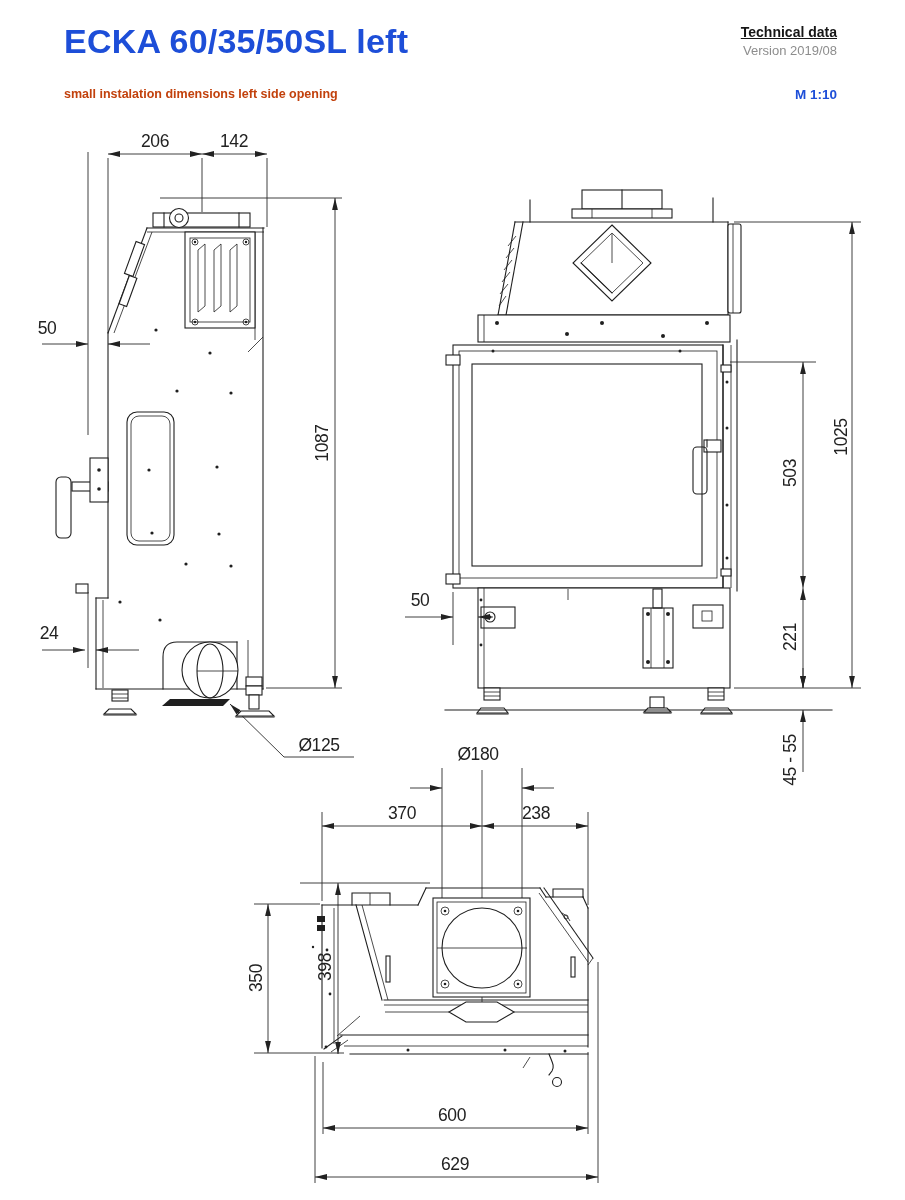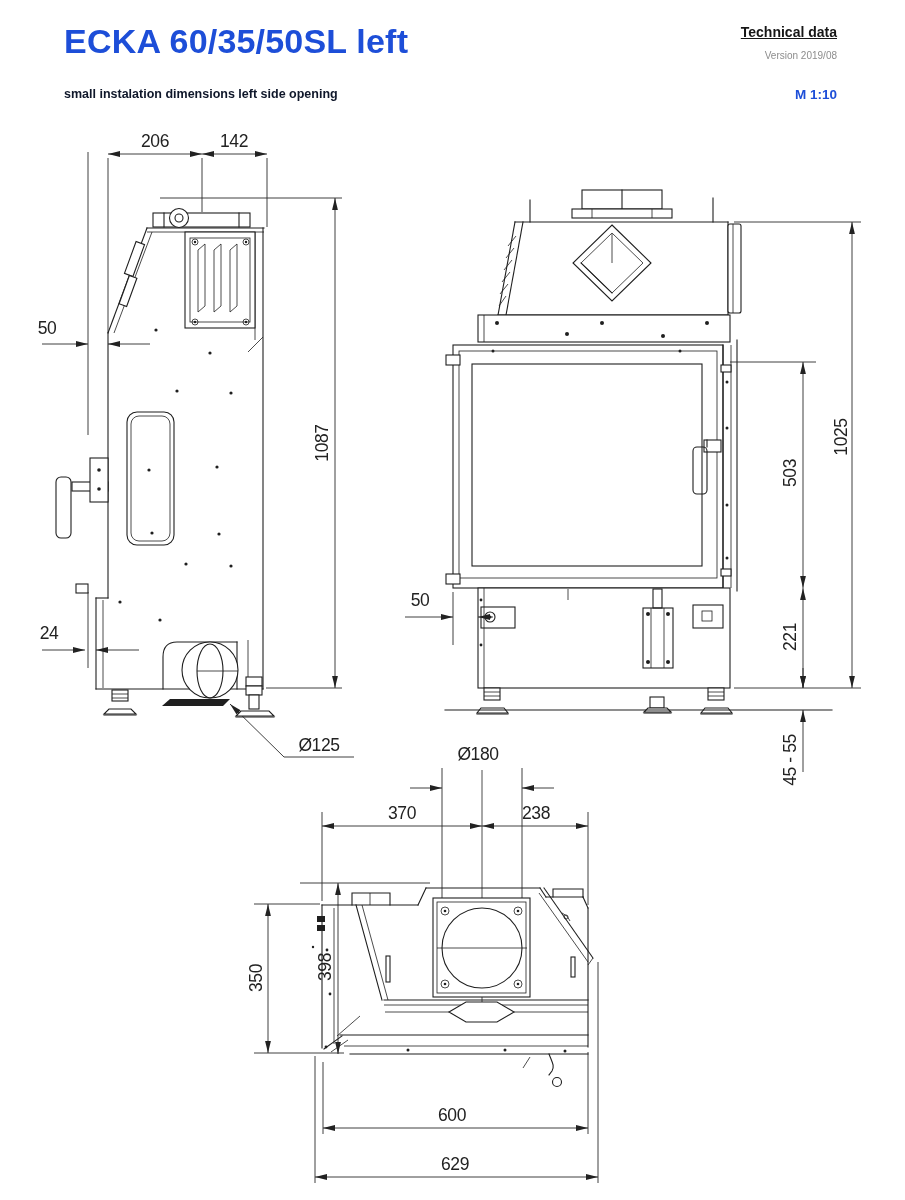--- a/index.html
+++ b/index.html
@@ -1,22 +1,22 @@
 <!DOCTYPE html>
 <html><head>
 <meta charset="utf-8">
 <style>
   html,body{margin:0;padding:0;background:#ffffff;}
   body{width:905px;height:1200px;position:relative;font-family:"Liberation Sans",sans-serif;color:#111;}
   .sheet{position:absolute;inset:0;background:#fff;}
   .hdr-title{position:absolute;left:64px;top:22px;font-size:34px;font-weight:bold;letter-spacing:.2px;color:#1d4ed8;white-space:nowrap;}
   .hdr-right{position:absolute;right:68px;top:24px;text-align:right;}
   .hdr-doc{font-size:14px;font-weight:bold;color:#161616;text-decoration:underline;}
-  .hdr-ver{font-size:10px;color:#8d8d8d;margin-top:10px;}
-  .hdr-sub{position:absolute;left:64px;top:87px;font-size:12.5px;font-weight:bold;color:#0f172a;}
+  .hdr-ver{font-size:13px;color:#8d8d8d;margin-top:3px;}
+  .hdr-sub{position:absolute;left:64px;top:87px;font-size:12.5px;font-weight:bold;color:#c2410c;}
   .hdr-scale{position:absolute;right:68px;top:87px;font-size:13.5px;font-weight:bold;color:#1d4ed8;}
   svg{position:absolute;left:0;top:0;}
   .ln{stroke:#1f1f1f;stroke-width:1.1;fill:none;stroke-linecap:square;}
   .thin{stroke:#1f1f1f;stroke-width:.8;fill:none;}
   .dim{stroke:#2a2a2a;stroke-width:.9;fill:none;}
   .dt{font-family:"Liberation Sans",sans-serif;font-size:17.5px;letter-spacing:-.4px;fill:#222;}
   .dot{fill:#1f1f1f;stroke:none;}
   .wfill{fill:#fff;}
 </style>
 </head>

